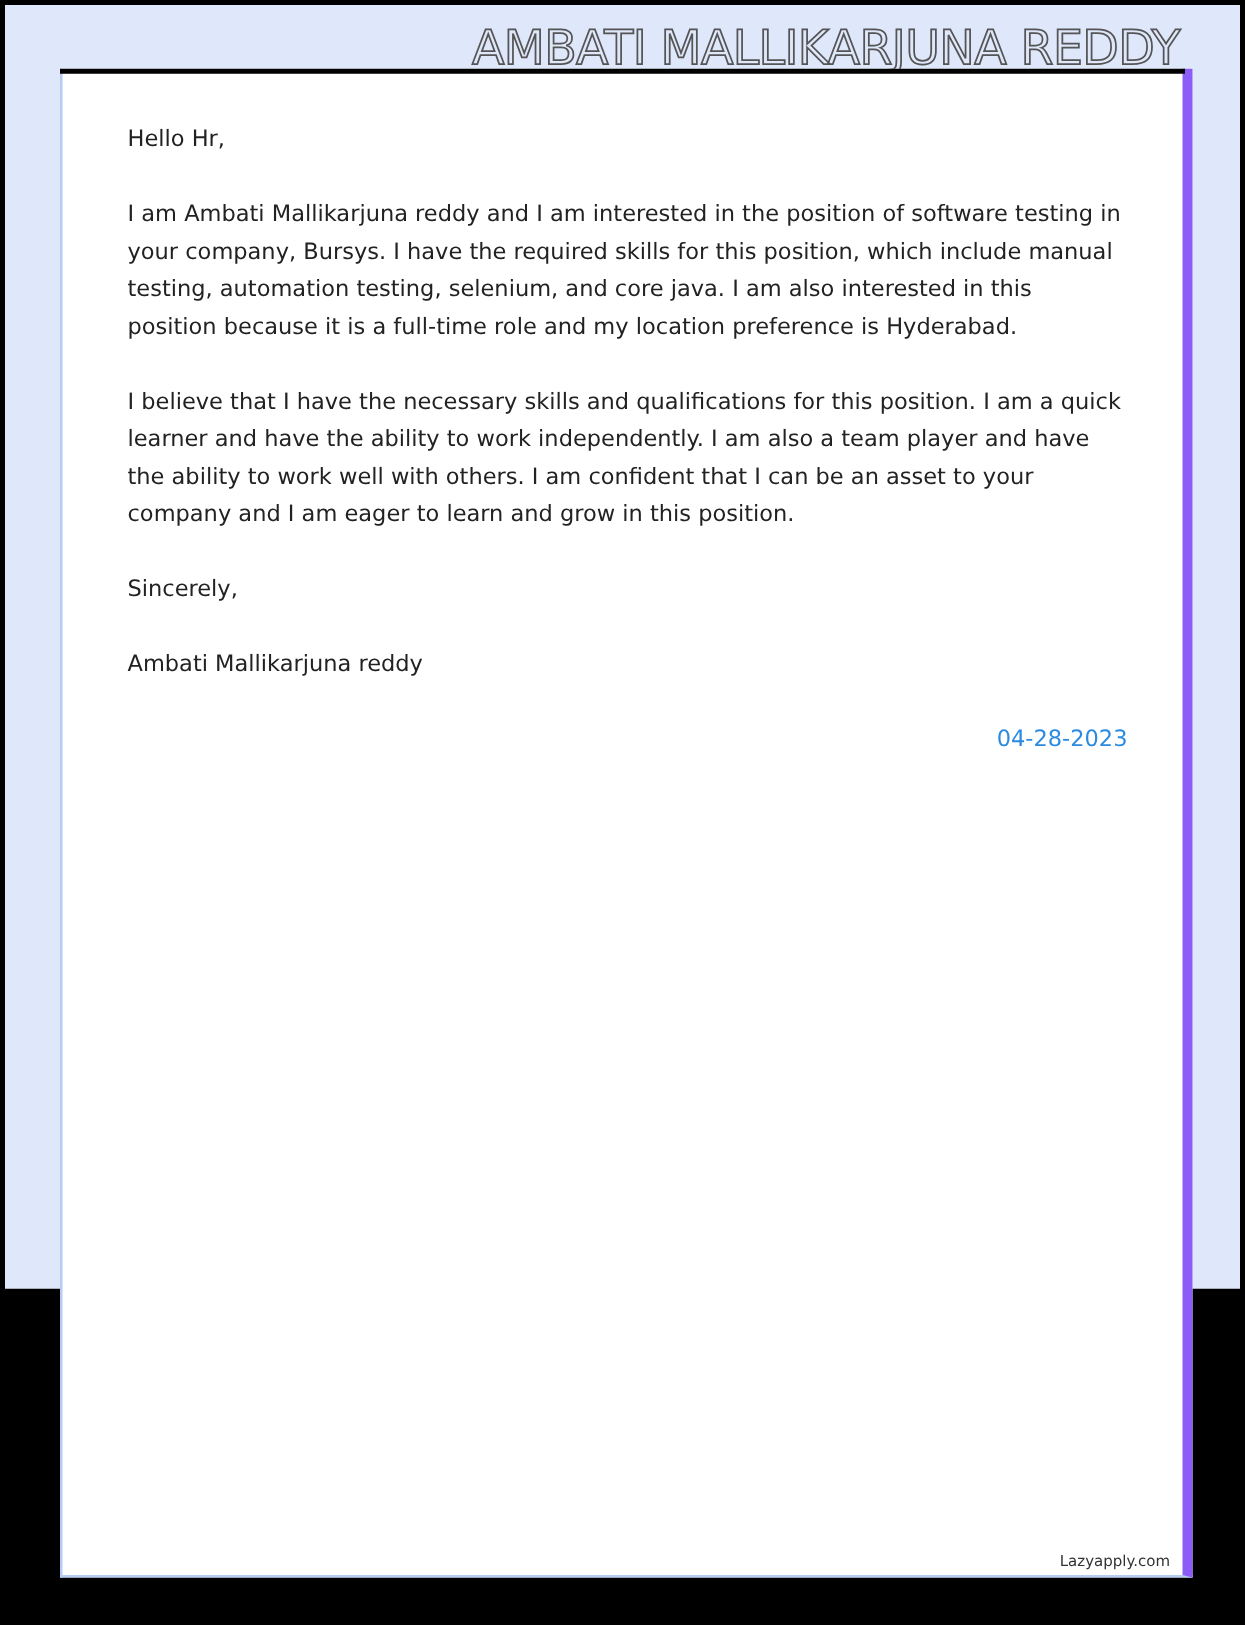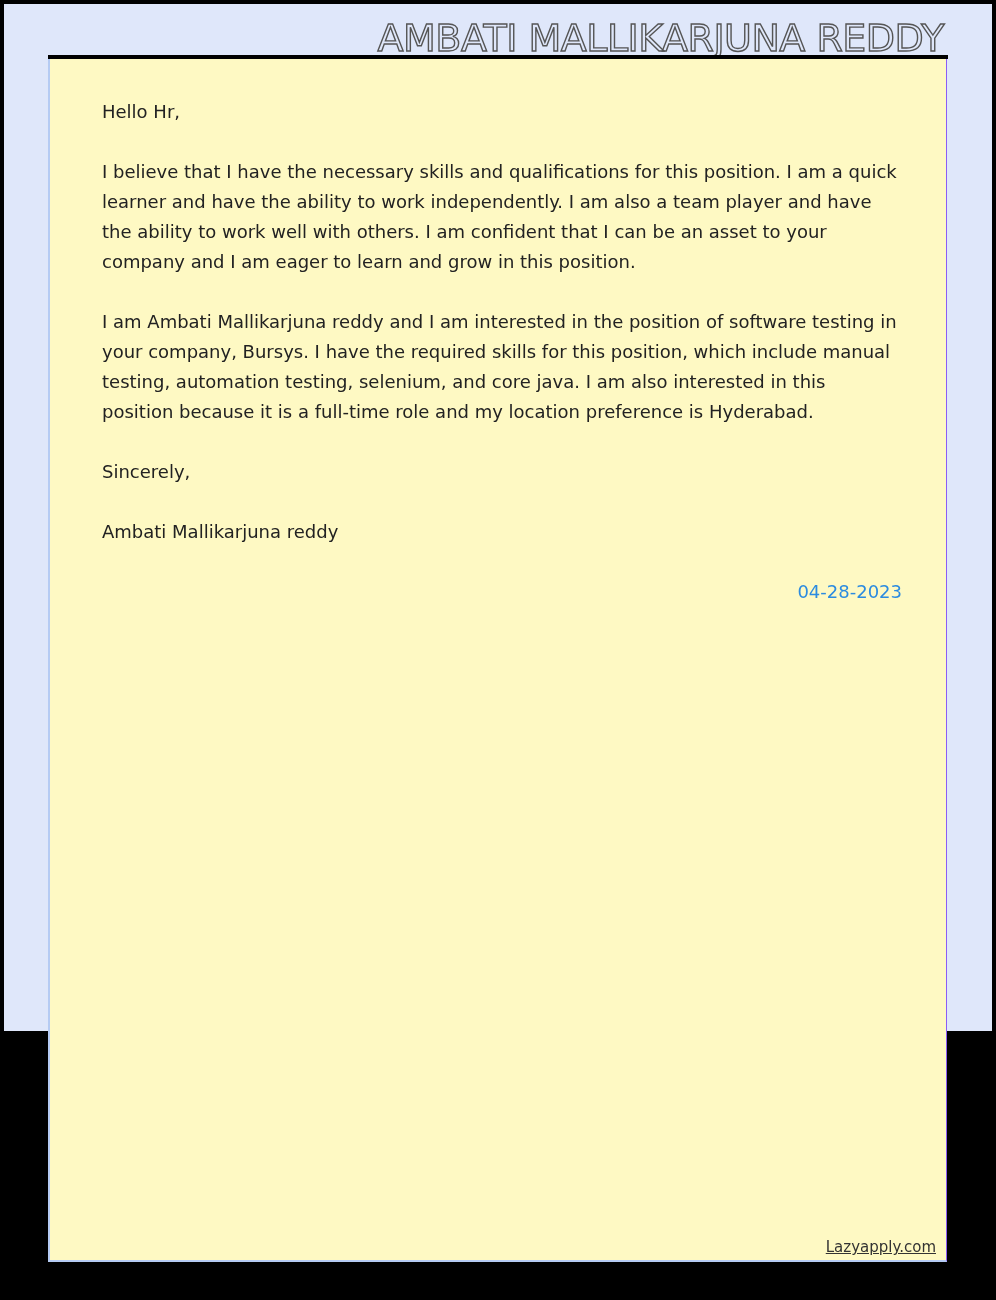--- a/index.html
+++ b/index.html
@@ -1,38 +1,38 @@
 <!DOCTYPE html>
 <html><head>
 <meta charset="utf-8">
 <style>
   html, body { margin:0; padding:0; }
   body { width:996px; height:1300px; position:relative; background:#000; overflow:hidden;
     font-family:"DejaVu Sans", sans-serif; }
   .frame { position:absolute; left:4px; top:4px; width:988px; height:1027px; background:#dfe7fa; }
   .name { position:absolute; right:48px; top:12px; font-size:38px; letter-spacing:-0.5px;
     color:#dfe7fa; -webkit-text-stroke:1.4px #555; font-family:"DejaVu Sans", sans-serif; white-space:nowrap; }
-  .page { position:absolute; left:44px; top:51px; width:896px; height:1205px; background:#fef9c3;
-    border-left:2px solid #b5cbf3; border-right:1px solid #8b5cf6; border-bottom:2px solid #b5cbf3; }
+  .page { position:absolute; left:44px; top:51px; width:896px; height:1205px; background:#ffffff;
+    border-left:2px solid #b5cbf3; border-right:8px solid #8b5cf6; border-bottom:2px solid #b5cbf3; }
   .topbar { position:absolute; left:44px; top:51px; width:900px; height:4px; background:#000; }
   .content { position:absolute; left:52px; top:42px; width:800px; font-size:18px; line-height:30px; color:#222; }
   .content p { margin:0 0 30px 0; }
   .date { color:#2b8be0; margin-top:-20px;text-align:right; }
-  .footer { position:absolute; right:10px; bottom:4px; font-size:15px; color:#333;text-decoration:underline; }
+  .footer { position:absolute; right:10px; bottom:4px; font-size:12px; color:#333; }
 </style>
 </head>
 <body>
 
 <div class="frame">
   <div class="name">AMBATI MALLIKARJUNA REDDY</div>
   <div class="page">
     <div class="content">
       <p>Hello Hr,</p>
+      <p>I am Ambati Mallikarjuna reddy and I am interested in the position of software testing in your company, Bursys. I have the required skills for this position, which include manual testing, automation testing, selenium, and core java. I am also interested in this position because it is a full-time role and my location preference is Hyderabad.</p>
       <p>I believe that I have the necessary skills and qualifications for this position. I am a quick learner and have the ability to work independently. I am also a team player and have the ability to work well with others. I am confident that I can be an asset to your company and I am eager to learn and grow in this position.</p>
-      <p>I am Ambati Mallikarjuna reddy and I am interested in the position of software testing in your company, Bursys. I have the required skills for this position, which include manual testing, automation testing, selenium, and core java. I am also interested in this position because it is a full-time role and my location preference is Hyderabad.</p>
       <p>Sincerely,</p>
       <p>Ambati Mallikarjuna reddy</p>
       <p class="date">04-28-2023</p>
     </div>
     <div class="footer">Lazyapply.com</div>
   </div>
   <div class="topbar"></div>
 </div>
 
 </body></html>

